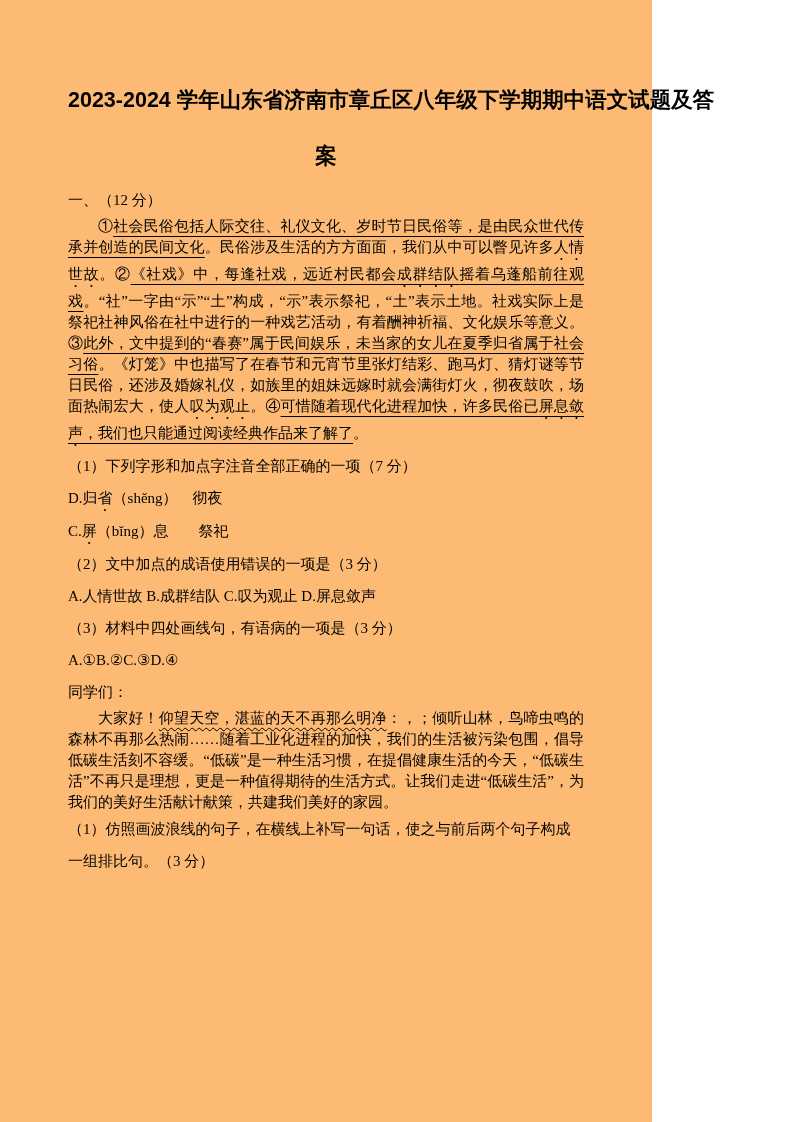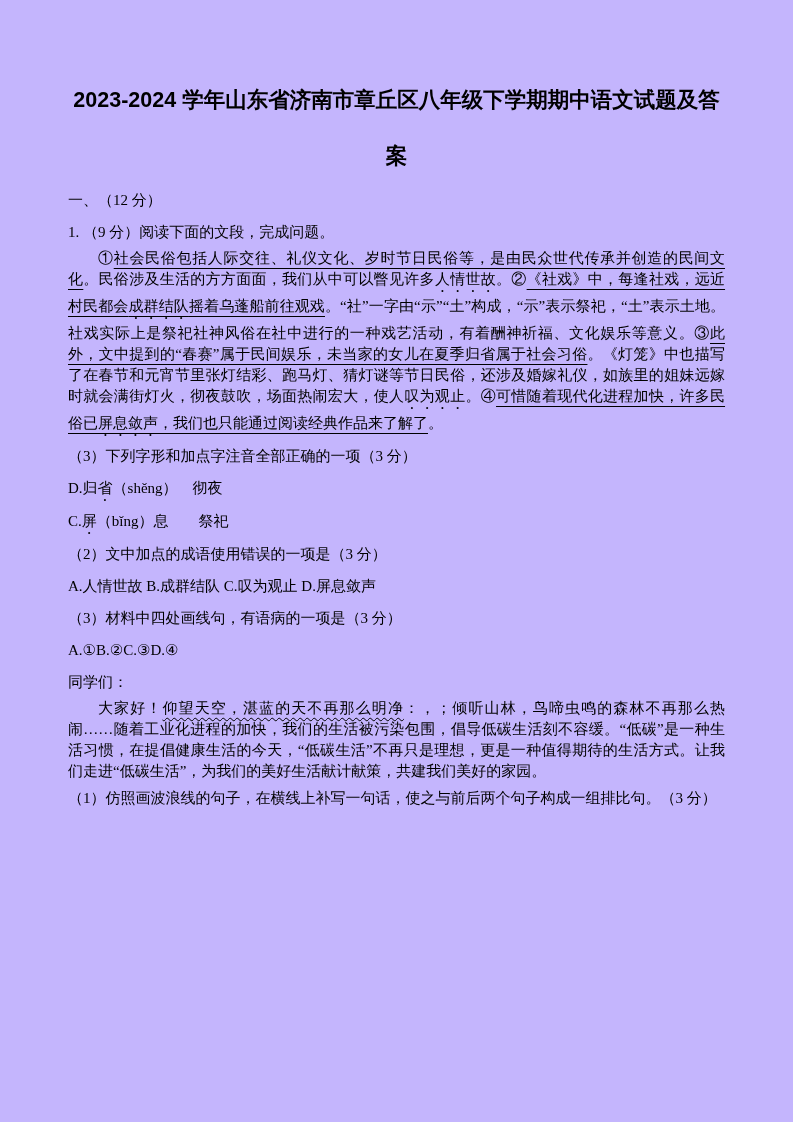--- a/index.html
+++ b/index.html
@@ -1,19 +1,19 @@
 <!DOCTYPE html>
 <html><head>
 <meta charset="utf-8">
 <style>
   html,body{margin:0;padding:0;background:#fff;}
   .page{
     position:relative;
-    width:793px;height:1122px;
-    background:#c4b5fd;
+    width:652px;height:1122px;
+    background:#fdba74;
     box-sizing:border-box;
     padding:72px 68px 0 68px;
     font-family:"Liberation Serif","DejaVu Serif",serif;
     font-size:15px;
     color:#000;
   }
   .title{
     font-family:"Liberation Sans","DejaVu Sans",sans-serif;
     font-weight:bold;
     font-size:21.5px;
@@ -47,25 +47,24 @@
 
 <div class="page">
 
   <div class="title">
     <div>2023-2024 学年山东省济南市章丘区八年级下学期期中语文试题及答</div>
     <div>案</div>
   </div>
 
   <div class="line">一、（12 分）</div>
 
-  <div class="line">1. （9 分）阅读下面的文段，完成问题。</div>
 
   <p class="para indent justify"><span>①</span><span class="u">社会民俗包括人际交往、礼仪文化、岁时节日民俗等，是由民众世代传承并创造的民间文化</span><span>。民俗涉及生活的方方面面，我们从中可以瞥见许多</span><span class="dots">人情世故</span><span>。②</span><span class="u">《社戏》中，每逢社戏，远近村民都会</span><span class="u dots">成群结队</span><span class="u">摇着乌蓬船前往观戏</span><span>。“社”一字由“示”“土”构成，“示”表示祭祀，“土”表示土地。社戏实际上是祭祀社神风俗在社中进行的一种戏艺活动，有着酬神祈福、文化娱乐等意义。③</span><span class="u">此外，文中提到的“春赛”属于民间娱乐，未当家的女儿在夏季归省属于社会习俗</span><span>。《灯笼》中也描写了在春节和元宵节里张灯结彩、跑马灯、猜灯谜等节日民俗，还涉及婚嫁礼仪，如族里的姐妹远嫁时就会满街灯火，彻夜鼓吹，场面热闹宏大，使人</span><span class="dots">叹为观止</span><span>。④</span><span class="u">可惜随着现代化进程加快，许多民俗已</span><span class="u dots">屏息敛声</span><span class="u">，我们也只能通过阅读经典作品来了解了</span><span>。</span></p>
 
-  <div class="line">（3）下列字形和加点字注音全部正确的一项（3 分）</div>
+  <div class="line">（1）下列字形和加点字注音全部正确的一项（7 分）</div>
 
   <div class="line"><span>D.归</span><span class="dots">省</span><span>（shěng）　彻夜</span></div>
   <div class="line"><span>C.</span><span class="dots">屏</span><span>（bǐng）息　　祭祀</span></div>
 
   <div class="line">（2）文中加点的成语使用错误的一项是（3 分）</div>
   <div class="line">A.人情世故 B.成群结队 C.叹为观止 D.屏息敛声</div>
 
   <div class="line">（3）材料中四处画线句，有语病的一项是（3 分）</div>
   <div class="line">A.①B.②C.③D.④</div>
 

